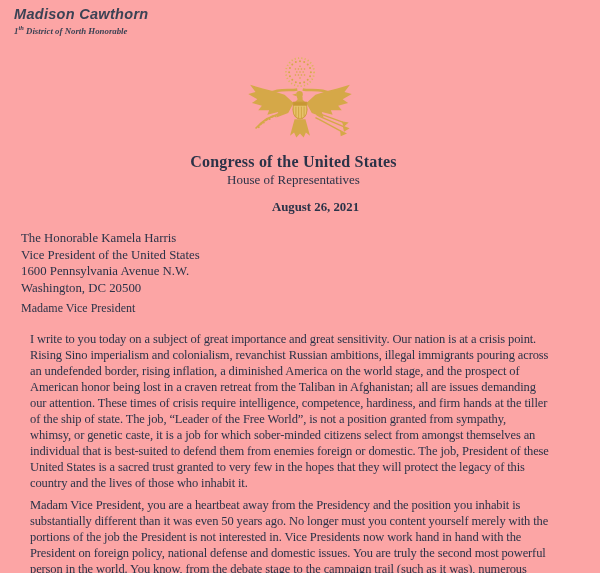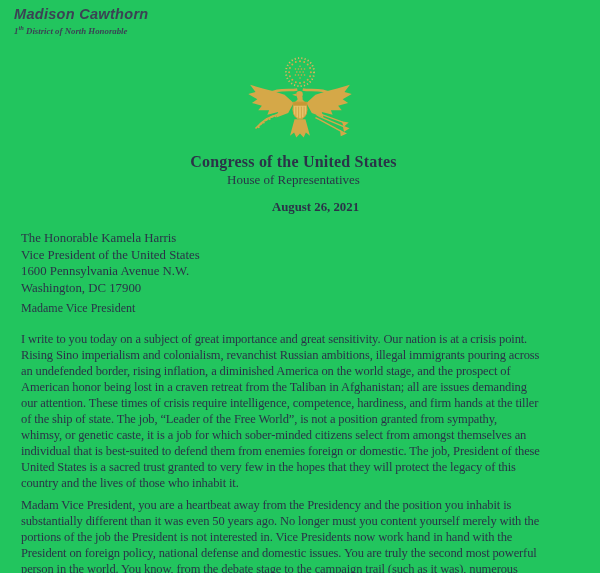--- a/index.html
+++ b/index.html
@@ -1,37 +1,37 @@
 <!DOCTYPE html>
 <html><head>
 <meta charset="utf-8">
 <style>
   html,body { margin:0; padding:0; background:#ffffff; }
   .page {
-    position:relative; width:600px; height:573px; background:#22c55e;
+    position:relative; width:600px; height:573px; background:#fca5a5;
     font-family:"Liberation Serif", serif; color:#2b3348; overflow:hidden;
   }
   .letterhead-name {
     position:absolute; left:14px; top:6px;
     font-family:"Liberation Sans", sans-serif; font-style:italic; font-weight:600;
     font-size:14.5px; color:#3b4254; letter-spacing:0.3px;
   }
   .letterhead-district {
     position:absolute; left:14px; top:24px;
     font-style:italic; font-weight:700; font-size:8.8px; color:#3b4254;
   }
   .letterhead-district sup { font-size:6.5px; }
   .seal-wrap { position:absolute; left:50%; top:56px; transform:translateX(-50%); width:118px; height:94px; }
   .masthead { position:absolute; top:153px; left:0; right:13px; text-align:center; }
   .masthead-congress { font-size:16px; font-weight:700; letter-spacing:0.2px; color:#2b3348; }
   .masthead-chamber { font-size:13px; margin-top:1px; color:#2b3348; }
   .letter-date { position:absolute; top:200px; left:0; right:13px; text-align:center; font-weight:700; font-size:12.8px;padding-left:44px; }
   .recipient { position:absolute; top:230px; left:21px; font-size:12.8px; line-height:16.7px; white-space:pre; }
   .salutation { position:absolute; top:301px; left:21px; font-size:12px; }
-  .para { position:absolute; left:21px; font-size:12.5px; line-height:16px; white-space:pre; letter-spacing:-0.12px; }
+  .para { position:absolute; left:30px; font-size:12.5px; line-height:16px; white-space:pre; letter-spacing:-0.12px; }
   .para-1 { top:331px; }
   .para-2 { top:497px; }
 </style>
 </head>
 <body>
 
 <div class="page">
 
   <div class="letterhead-name">Madison Cawthorn</div>
 
@@ -127,21 +127,21 @@
   <div class="masthead">
     <div class="masthead-congress">Congress of the United States</div>
     <div class="masthead-chamber">House of Representatives</div>
   </div>
 
   <div class="letter-date">August 26, 2021</div>
 
   <div class="recipient">The Honorable Kamela Harris
 Vice President of the United States
 1600 Pennsylvania Avenue N.W.
-Washington, DC 17900</div>
+Washington, DC 20500</div>
 
   <div class="salutation">Madame Vice President</div>
 
   <div class="para para-1">I write to you today on a subject of great importance and great sensitivity. Our nation is at a crisis point.
 Rising Sino imperialism and colonialism, revanchist Russian ambitions, illegal immigrants pouring across
 an undefended border, rising inflation, a diminished America on the world stage, and the prospect of
 American honor being lost in a craven retreat from the Taliban in Afghanistan; all are issues demanding
 our attention. These times of crisis require intelligence, competence, hardiness, and firm hands at the tiller
 of the ship of state. The job, “Leader of the Free World”, is not a position granted from sympathy,
 whimsy, or genetic caste, it is a job for which sober-minded citizens select from amongst themselves an

